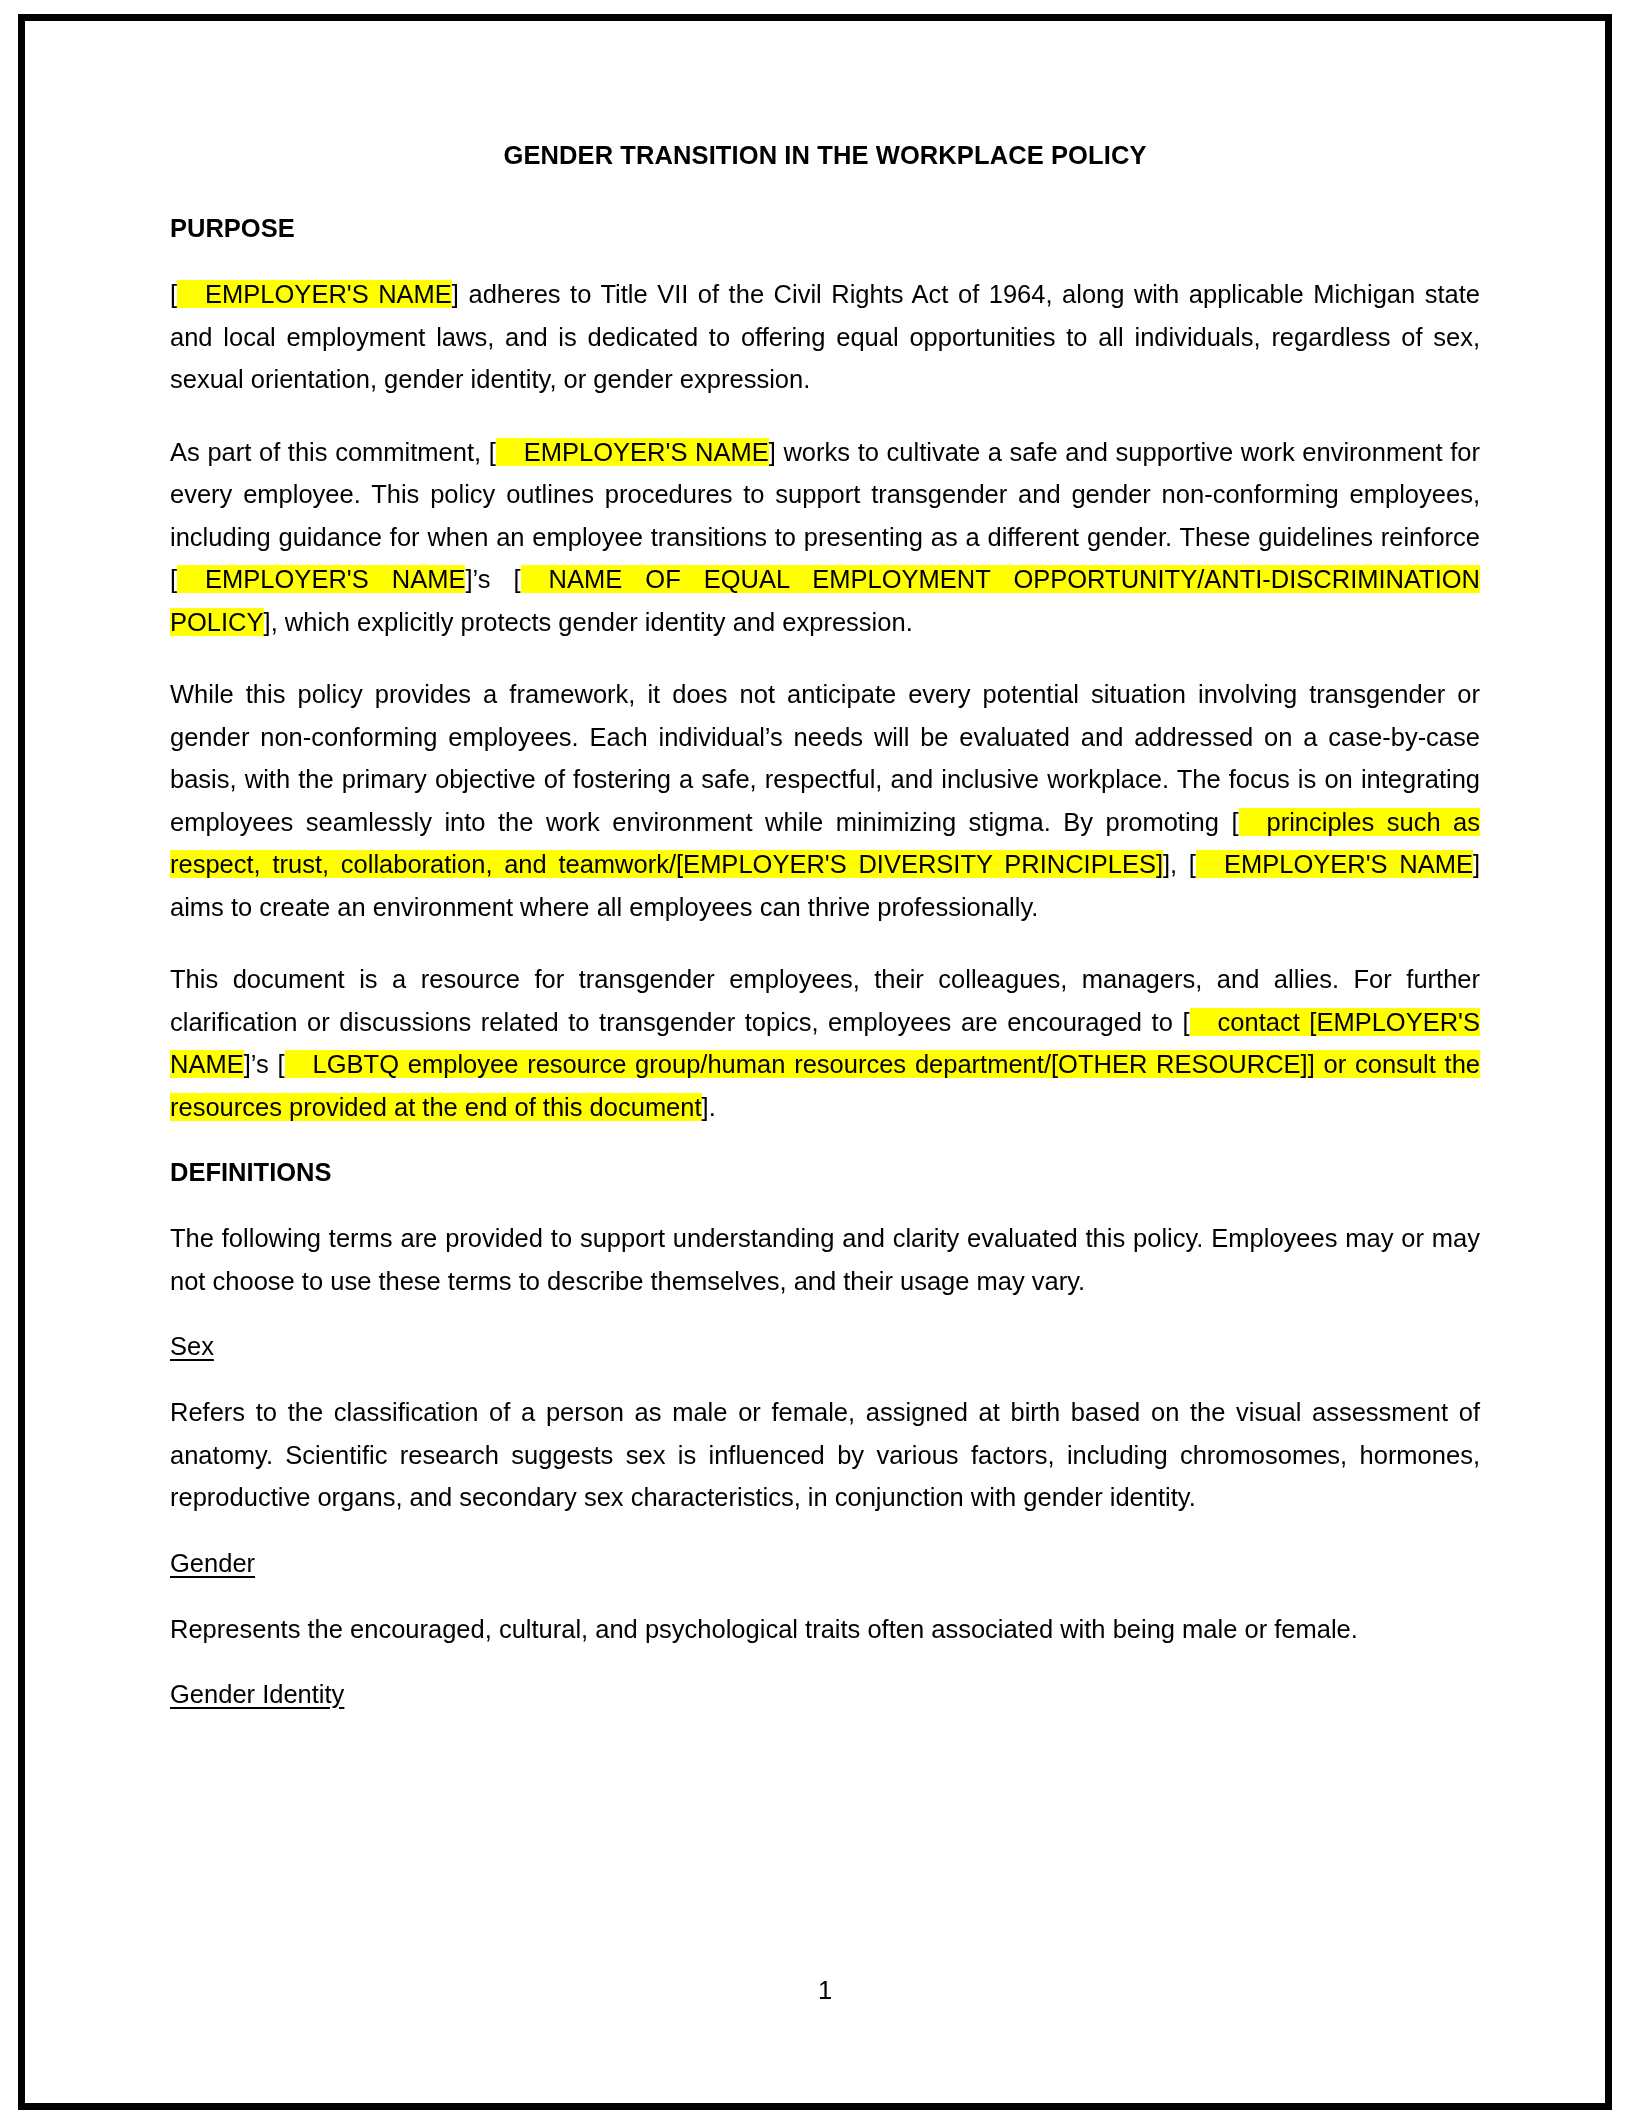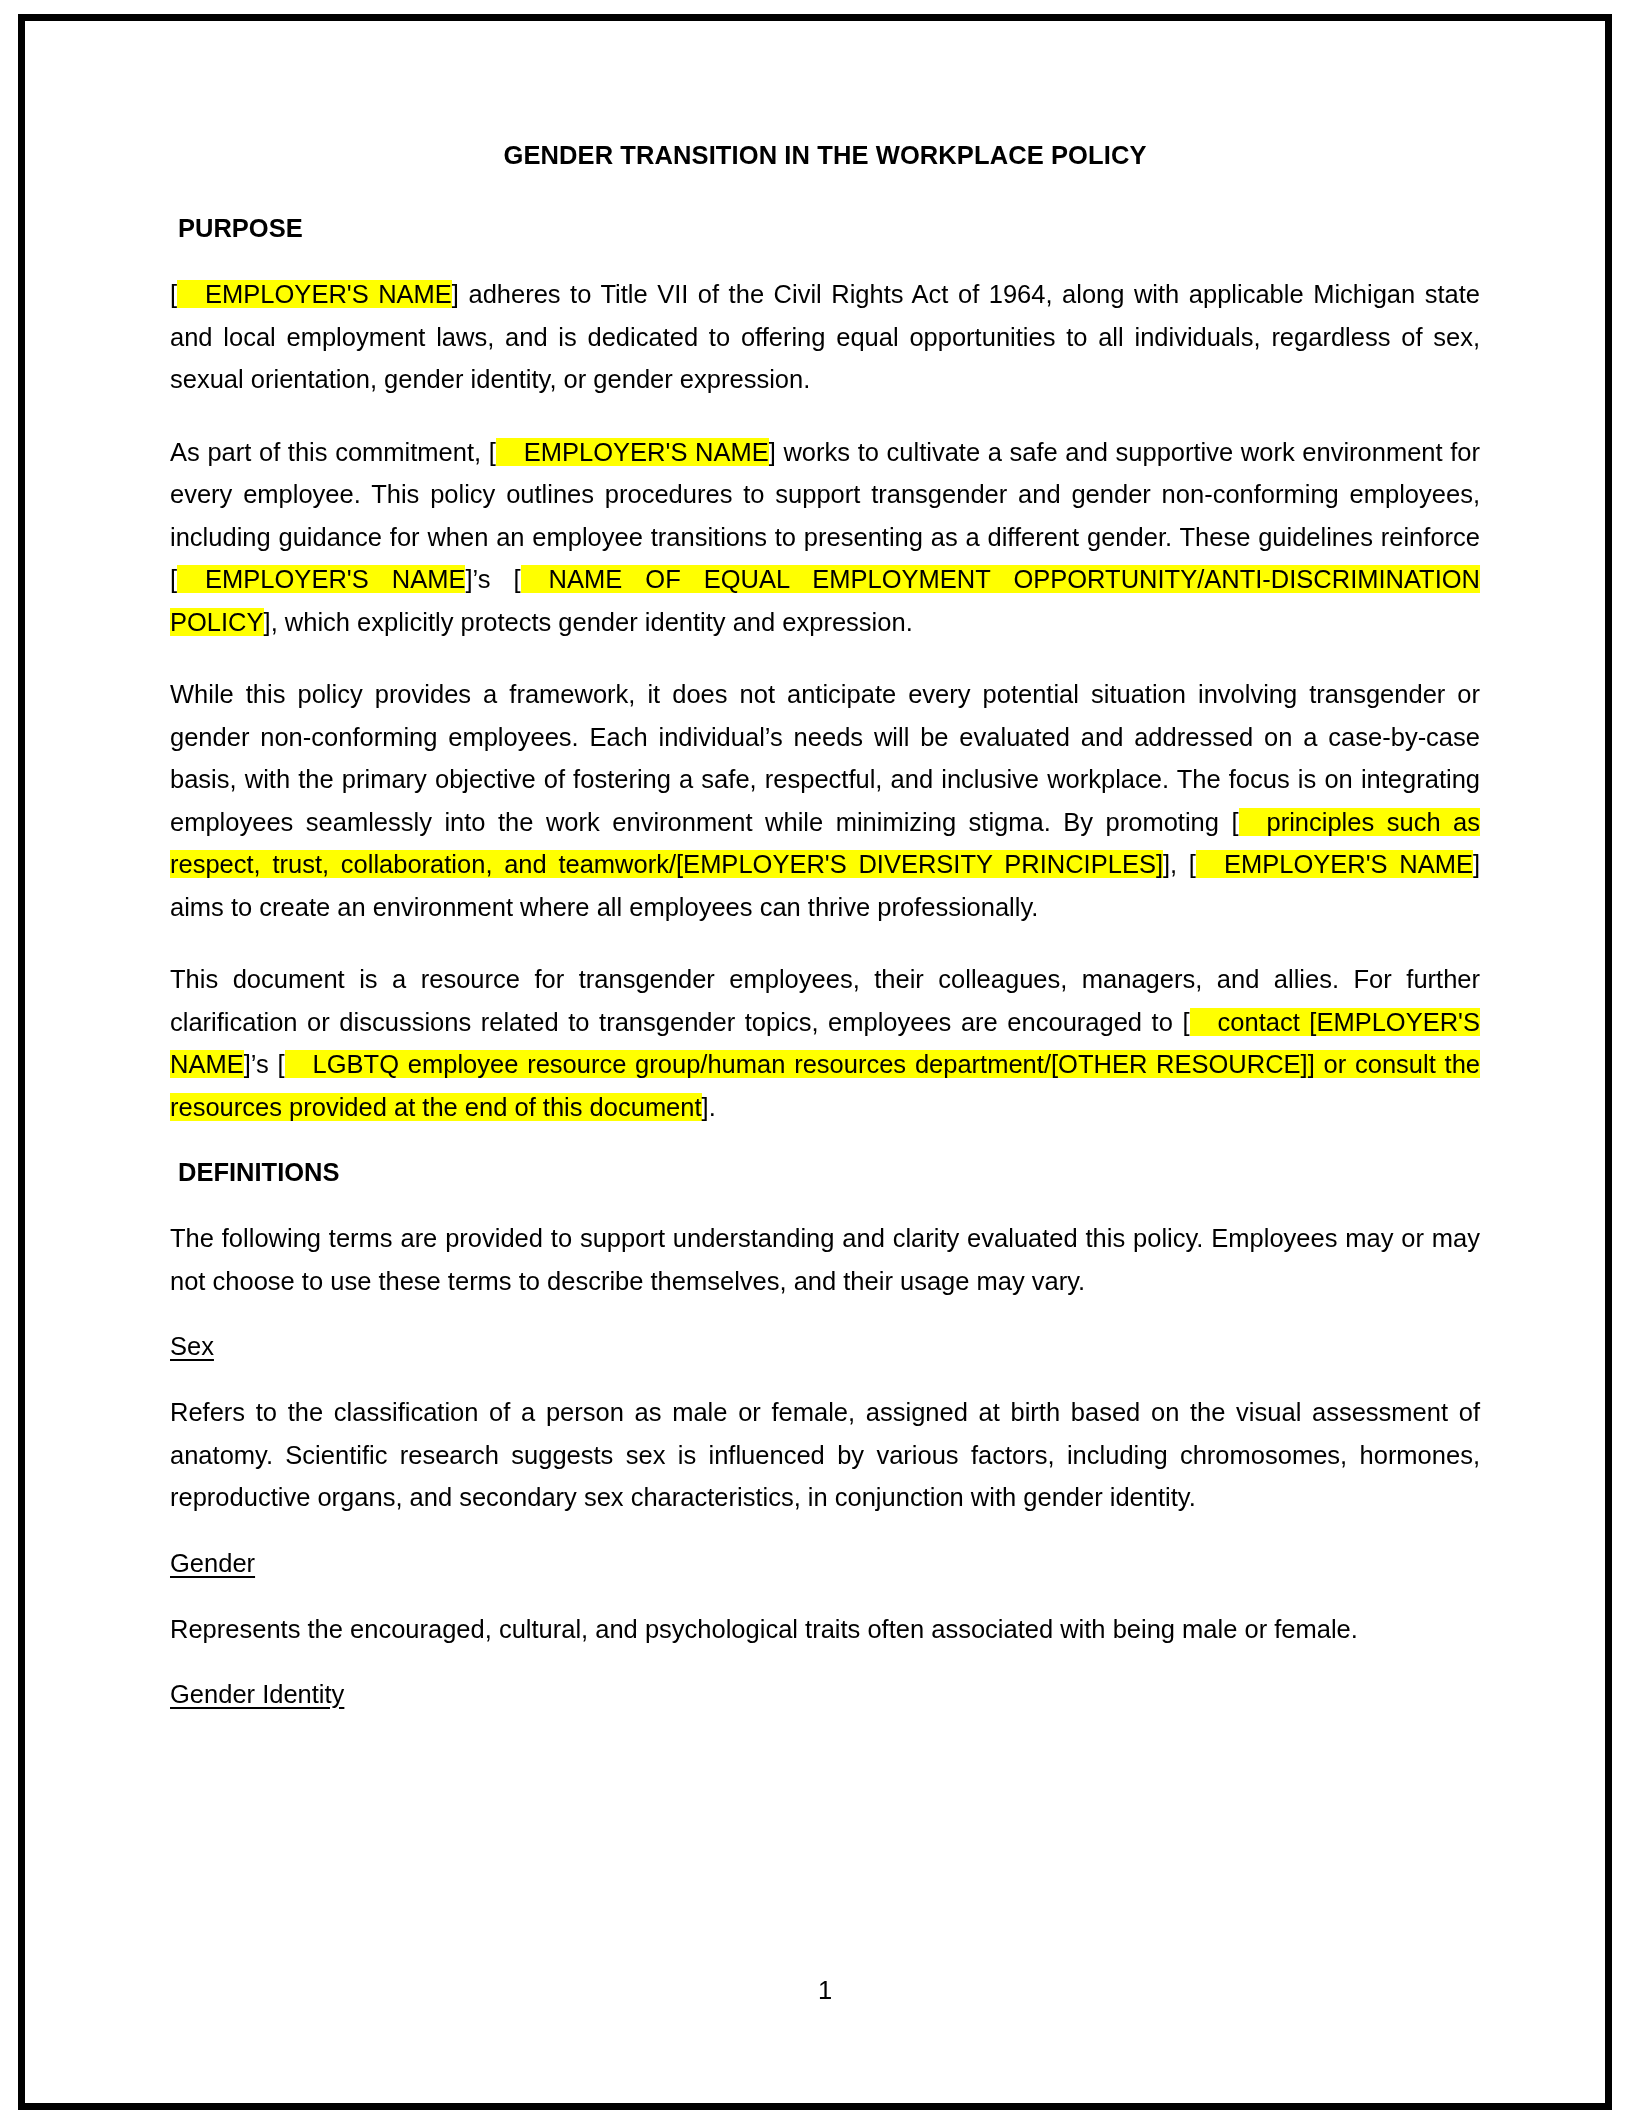--- a/index.html
+++ b/index.html
@@ -37,21 +37,21 @@
     text-align: center;
     font-weight: bold;
     font-size: 25.5px;
     letter-spacing: 0.1px;
     margin: 0 0 44px 0;
   }
 
   .section-heading {
     font-weight: bold;
     font-size: 25.5px;
-    margin: 0 0 30px 8px;
+    margin: 0 0 30px 0;
   }
 
   .term-heading {
     font-size: 25.5px;
     text-decoration: underline;
     text-underline-offset: 4px;
     margin: 12px 0 30px 0;
   }
 
   p.body-text {

